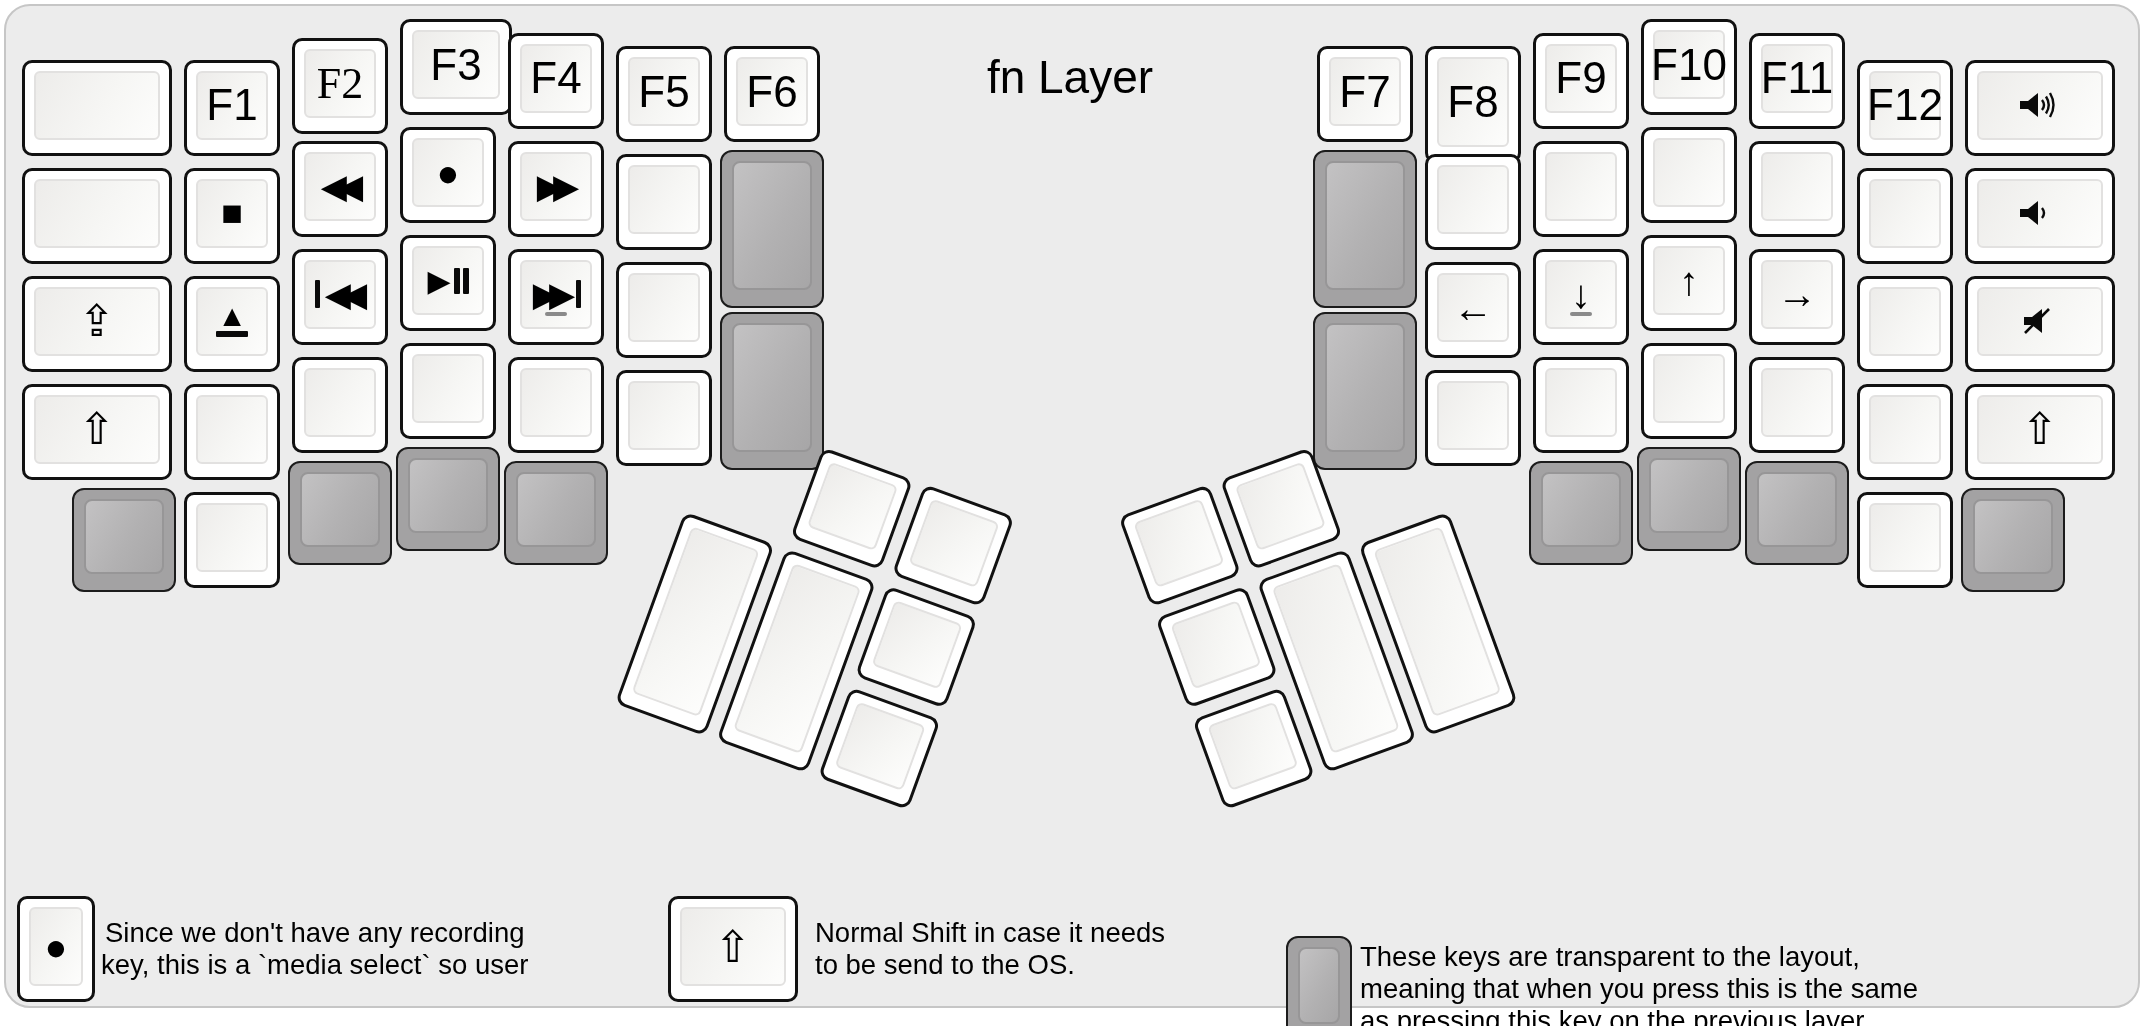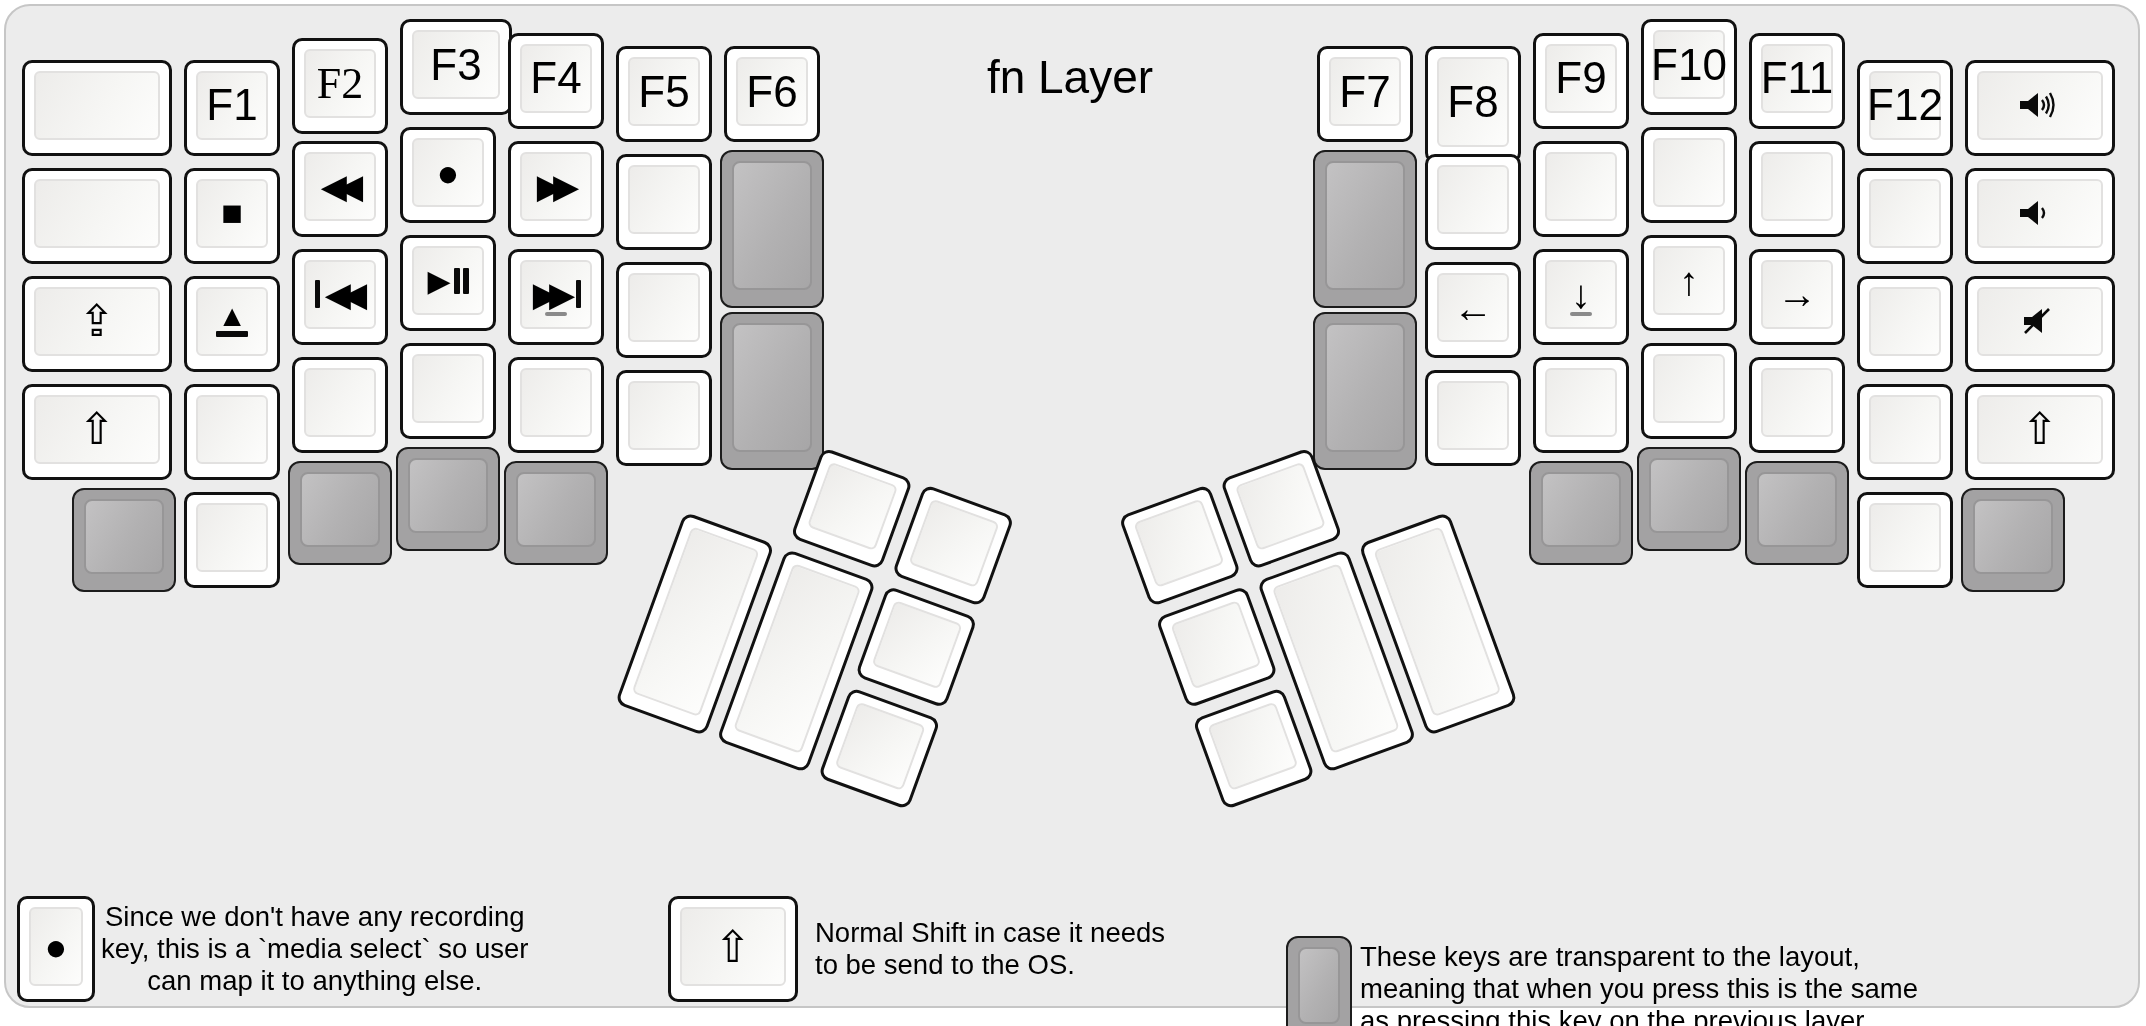--- a/index.html
+++ b/index.html
@@ -362,21 +362,20 @@
   <div id="legend-root">
       <div class="legend-item" style="left: 17px; top: 896px; height: 106px;">
         <div class="key key--w legend-key" style="left: 0px; top: 0px; width: 78px; height: 106px; position: relative;">
           <div class="cap">
             <span class="g" style="font-size:38px">●</span>
           </div>
         </div>
         <div class="legend-text" style="margin-left: 6px; text-align: center;">
           <div>Since we don't have any recording</div>
           <div>key, this is a `media select` so user</div>
-          <div>can map it to anything else.</div>
         </div>
       </div>
       <div class="legend-item" style="left: 668px; top: 896px; height: 106px;">
         <div class="key key--w legend-key" style="left: 0px; top: 0px; width: 130px; height: 106px; position: relative;">
           <div class="cap">
             <span class="g" style="font-size:44px">⇧</span>
           </div>
         </div>
         <div class="legend-text" style="margin-left: 17px;">
           <div>Normal Shift in case it needs</div>

